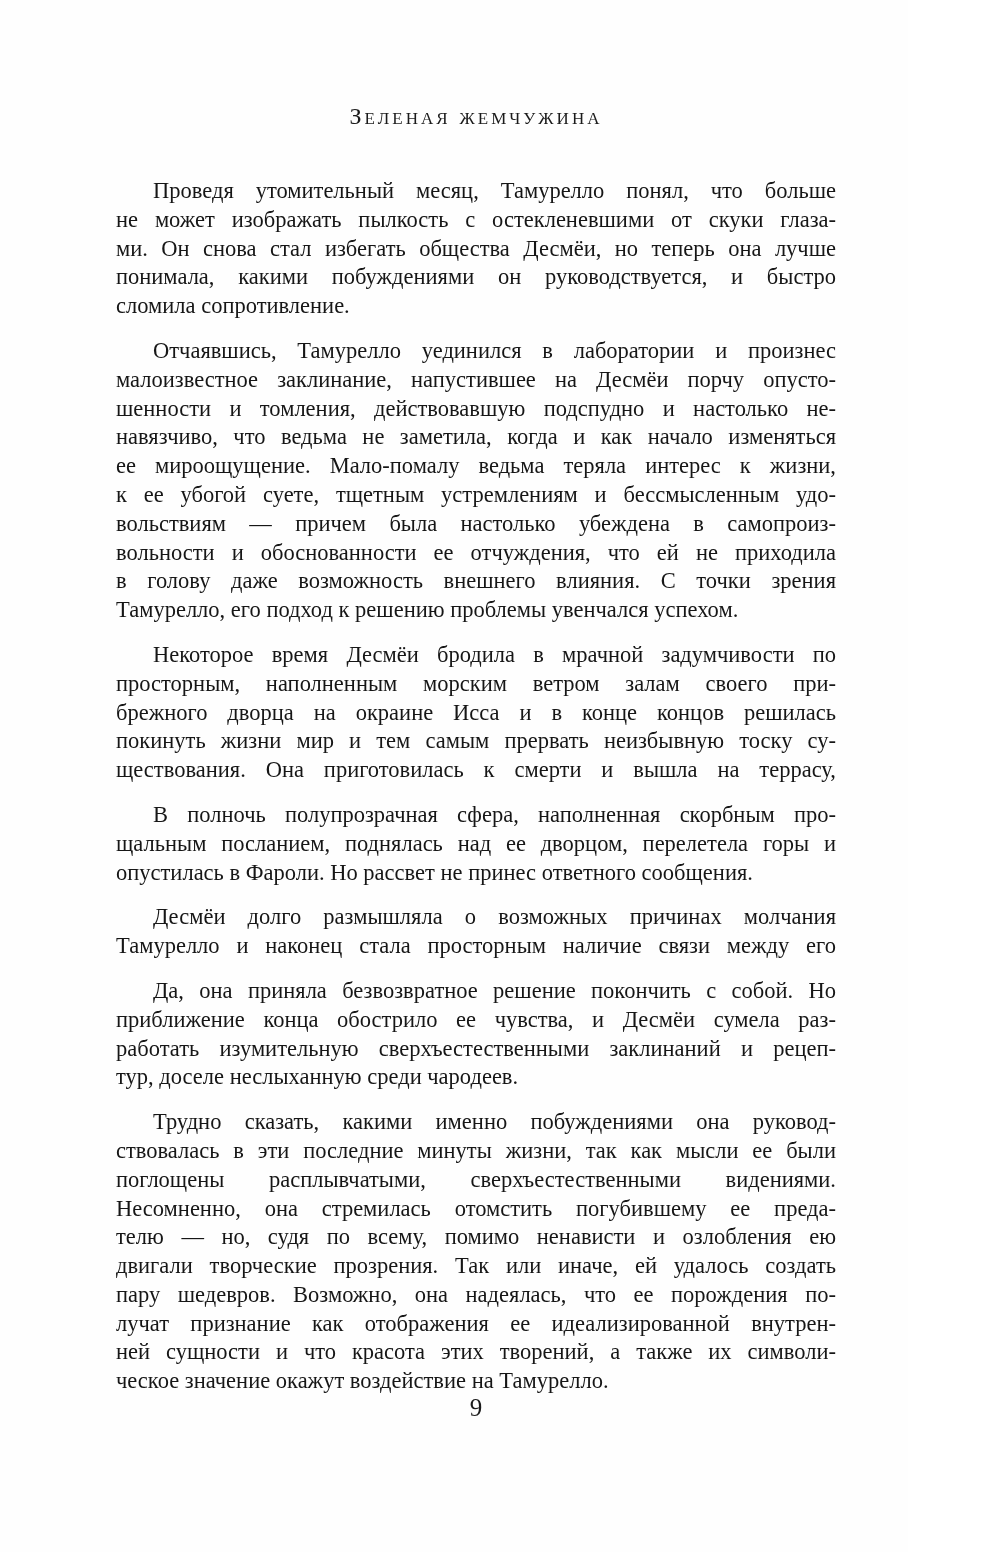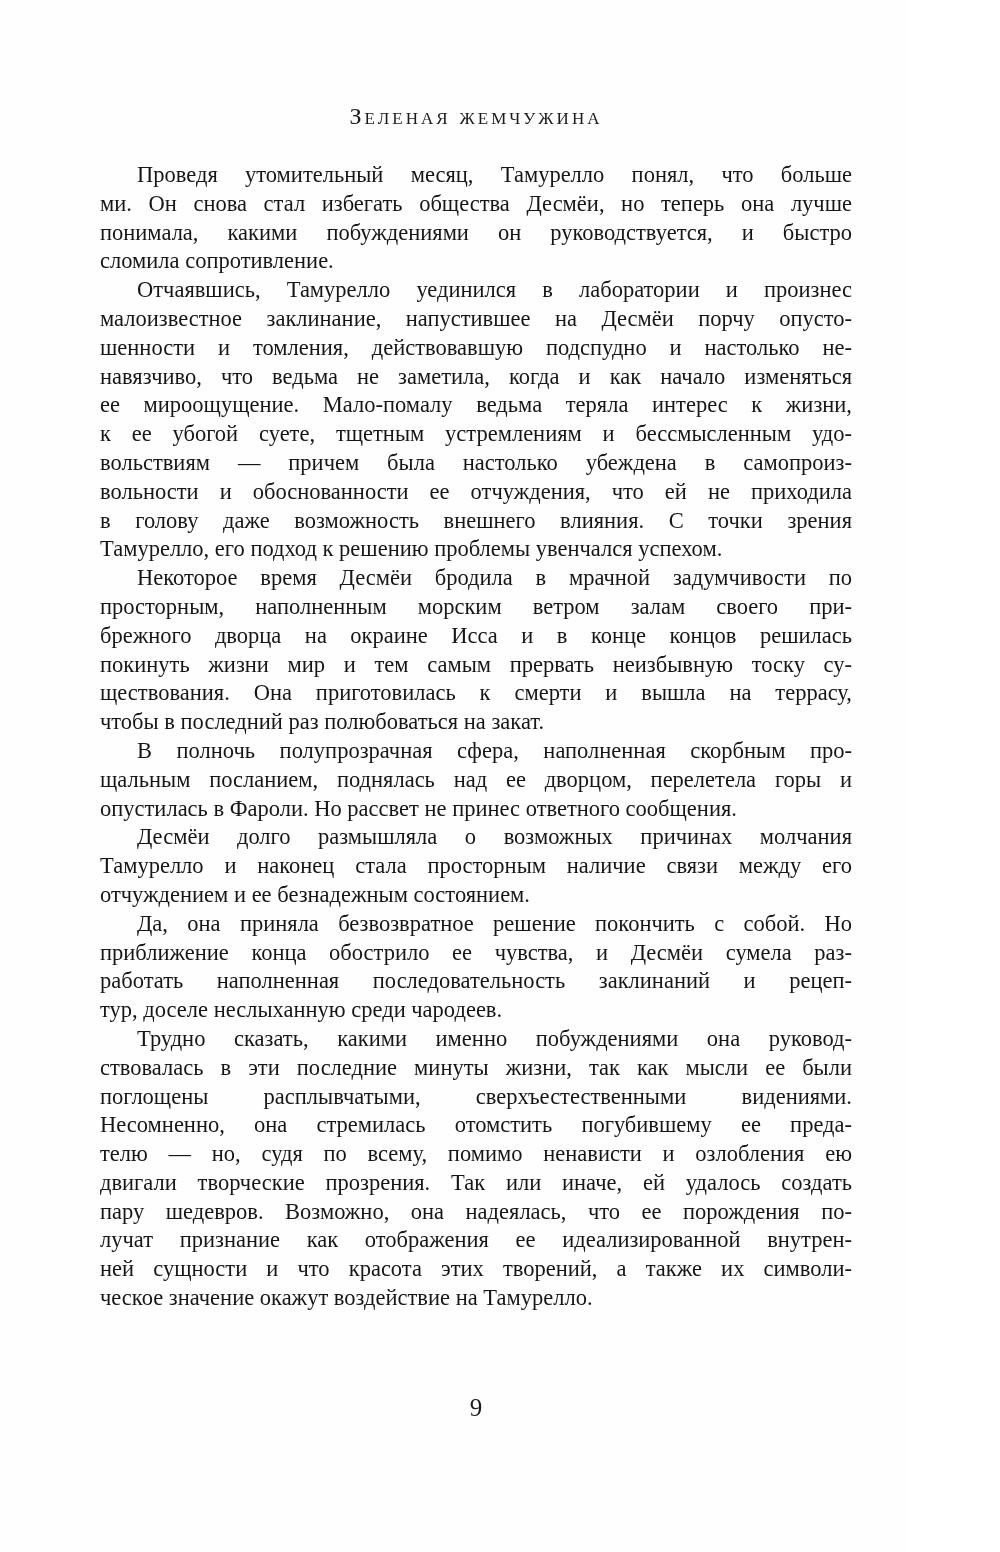--- a/index.html
+++ b/index.html
@@ -30,21 +30,21 @@
   .body-text {
     position: absolute;
     top: 161px;
     left: 100px;
     width: 752px;
     font-size: 22.5px;
     line-height: 28.8px;
     color: #161616;
   }
   .paragraph {
-    margin: 0;
+    margin: 16px;
     padding: 0;
   }
   .line {
     text-align: justify;
     text-align-last: justify;
     white-space: normal;
   }
   .line.last {
     text-align-last: left;
   }
@@ -63,20 +63,21 @@
 </style>
 </head>
 <body>
 
 <div class="page">
   <div class="running-header">Зеленая жемчужина</div>
 
   <div class="body-text" id="paragraphs">
       <div class="paragraph">
         <div class="line first">Проведя утомительный месяц, Тамурелло понял, что больше</div>
+        <div class="line">не может изображать пылкость с остекленевшими от скуки глаза-</div>
         <div class="line">ми. Он снова стал избегать общества Десмёи, но теперь она лучше</div>
         <div class="line">понимала, какими побуждениями он руководствуется, и быстро</div>
         <div class="line last">сломила сопротивление.</div>
       </div>
       <div class="paragraph">
         <div class="line first">Отчаявшись, Тамурелло уединился в лаборатории и произнес</div>
         <div class="line">малоизвестное заклинание, напустившее на Десмёи порчу опусто-</div>
         <div class="line">шенности и томления, действовавшую подспудно и настолько не-</div>
         <div class="line">навязчиво, что ведьма не заметила, когда и как начало изменяться</div>
         <div class="line">ее мироощущение. Мало-помалу ведьма теряла интерес к жизни,</div>
@@ -85,36 +86,34 @@
         <div class="line">вольности и обоснованности ее отчуждения, что ей не приходила</div>
         <div class="line">в голову даже возможность внешнего влияния. С точки зрения</div>
         <div class="line last">Тамурелло, его подход к решению проблемы увенчался успехом.</div>
       </div>
       <div class="paragraph">
         <div class="line first">Некоторое время Десмёи бродила в мрачной задумчивости по</div>
         <div class="line">просторным, наполненным морским ветром залам своего при-</div>
         <div class="line">брежного дворца на окраине Исса и в конце концов решилась</div>
         <div class="line">покинуть жизни мир и тем самым прервать неизбывную тоску су-</div>
         <div class="line">ществования. Она приготовилась к смерти и вышла на террасу,</div>
-        <div class="line last">чтобы в последний раз полюбоваться на закат.</div>
       </div>
       <div class="paragraph">
         <div class="line first">В полночь полупрозрачная сфера, наполненная скорбным про-</div>
         <div class="line">щальным посланием, поднялась над ее дворцом, перелетела горы и</div>
         <div class="line last">опустилась в Фароли. Но рассвет не принес ответного сообщения.</div>
       </div>
       <div class="paragraph">
         <div class="line first">Десмёи долго размышляла о возможных причинах молчания</div>
         <div class="line">Тамурелло и наконец стала просторным наличие связи между его</div>
-        <div class="line last">отчуждением и ее безнадежным состоянием.</div>
       </div>
       <div class="paragraph">
         <div class="line first">Да, она приняла безвозвратное решение покончить с собой. Но</div>
         <div class="line">приближение конца обострило ее чувства, и Десмёи сумела раз-</div>
-        <div class="line">работать наполненная последовательность заклинаний и рецеп-</div>
+        <div class="line">работать изумительную сверхъестественными заклинаний и рецеп-</div>
         <div class="line last">тур, доселе неслыханную среди чародеев.</div>
       </div>
       <div class="paragraph">
         <div class="line first">Трудно сказать, какими именно побуждениями она руковод-</div>
         <div class="line">ствовалась в эти последние минуты жизни, так как мысли ее были</div>
         <div class="line">поглощены расплывчатыми, сверхъестественными видениями.</div>
         <div class="line">Несомненно, она стремилась отомстить погубившему ее преда-</div>
         <div class="line">телю — но, судя по всему, помимо ненависти и озлобления ею</div>
         <div class="line">двигали творческие прозрения. Так или иначе, ей удалось создать</div>
         <div class="line">пару шедевров. Возможно, она надеялась, что ее порождения по-</div>

